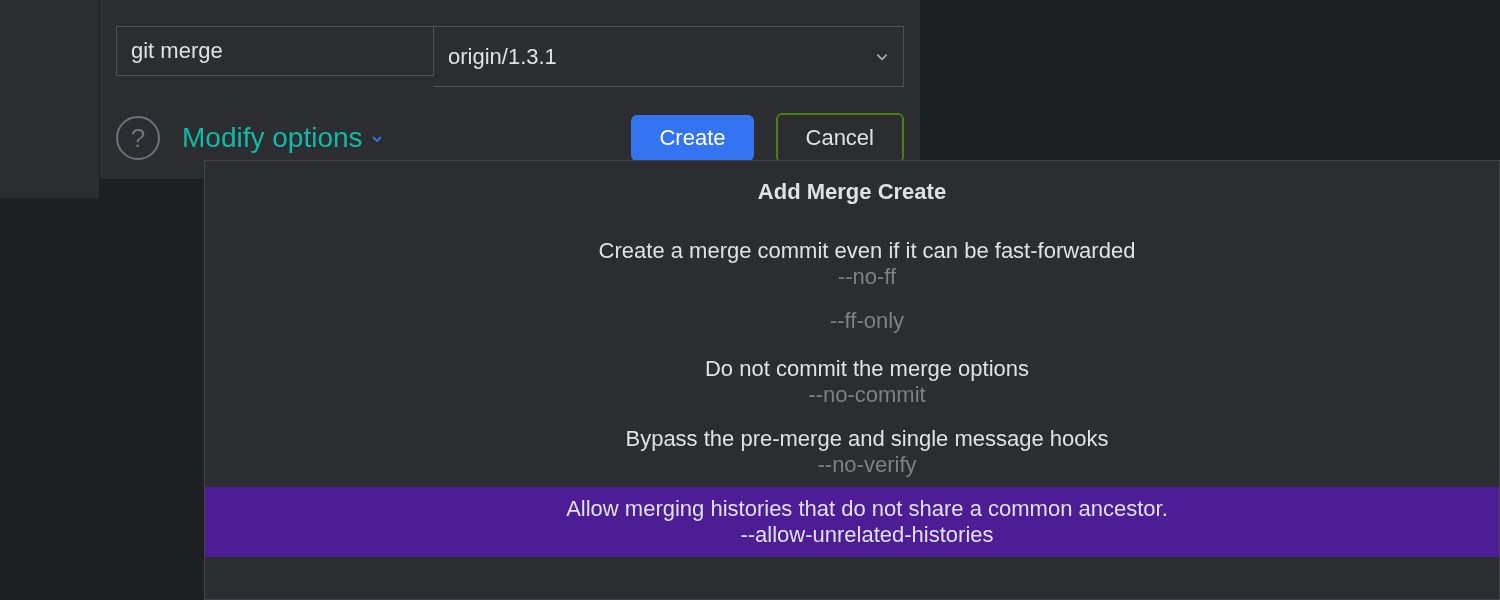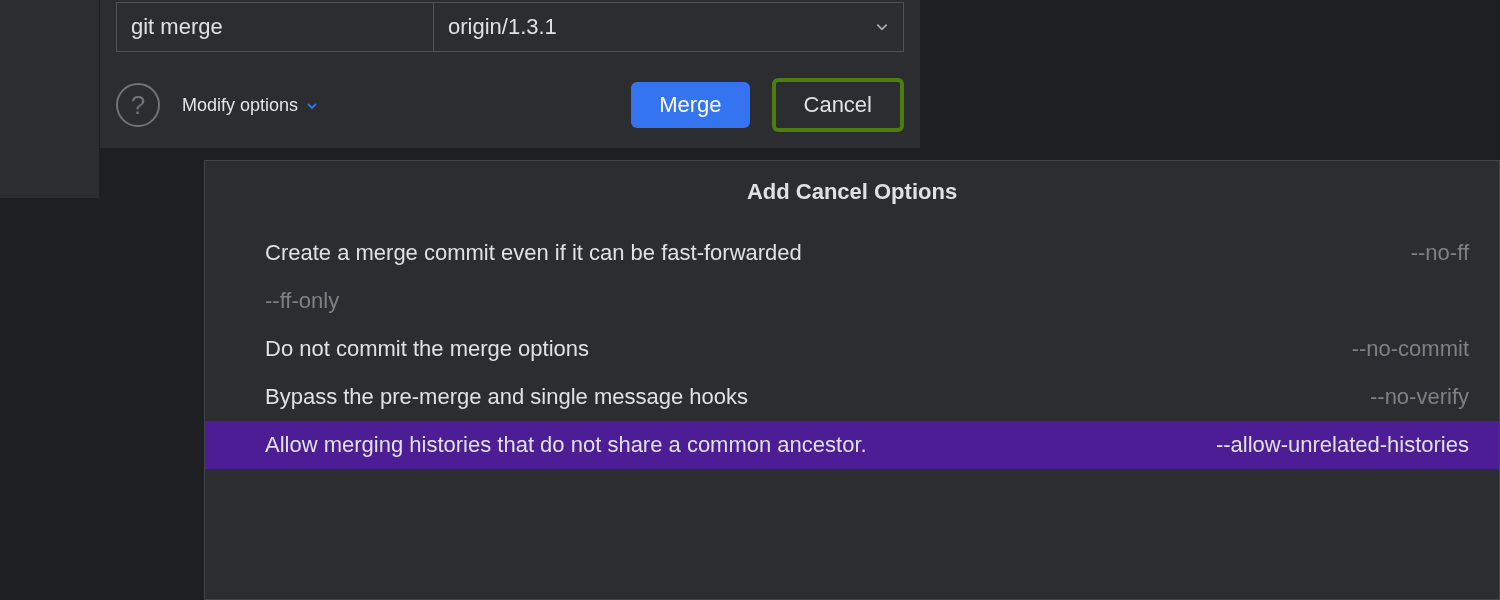--- a/index.html
+++ b/index.html
@@ -28,21 +28,21 @@
       background: #2b2d30;
       border-right: 1px solid #1e1f22;
     }
 
     .dialog {
       position: absolute;
       left: 100px;
       top: 0;
       width: 820px;
       background: #2b2d30;
-      padding: 2px 16px 16px 16px;
+      padding: 26px 16px 16px 16px;
     }
 
     .input-row {
       display: flex;
       gap: 0;
       margin-bottom: 26px;
     }
 
     .command-input {
       flex: 0 0 200px;
@@ -51,21 +51,21 @@
       border: 1px solid #4e5157;
       color: #dfe1e5;
       font-size: 22px;
       padding: 0 14px;
       font-family: inherit;
       outline: none;
     }
 
     .branch-select {
       flex: 1;
-      height: 50px;
+      height: 61px;
       background: transparent;
       border: 1px solid #4e5157;
       border-left: none;
       color: #dfe1e5;
       font-size: 22px;
       padding: 0 14px;
       display: flex;
       align-items: center;
       justify-content: space-between;
       cursor: pointer;
@@ -92,22 +92,22 @@
       border-radius: 50%;
       display: flex;
       align-items: center;
       justify-content: center;
       color: #6f737a;
       font-size: 26px;
       cursor: pointer;
     }
 
     .modify-link {
-      color: #e5e5e5;
-      font-size: 18px;
+      color: #14b8a6;
+      font-size: 28px;
       display: flex;
       align-items: center;
       gap: 8px;
       cursor: pointer;
       flex: 1;
     }
 
     .small-chevron {
       width: 12px;
       height: 12px;
@@ -121,21 +121,21 @@
       font-size: 22px;
       padding: 10px 28px;
       border-radius: 6px;
       cursor: pointer;
       font-family: inherit;
     }
 
     .btn-secondary {
       background: transparent;
       color: #dfe1e5;
-      border: 4px solid #4d7c0f;
+      border: 2px solid #4d7c0f;
       font-size: 22px;
       padding: 10px 28px;
       border-radius: 6px;
       cursor: pointer;
       font-family: inherit;
     }
 
     .dropdown-panel {
       position: absolute;
       left: 204px;
@@ -156,20 +156,21 @@
     }
 
     .option-row {
       display: flex;
       align-items: center;
       justify-content: space-between;
       padding: 9px 30px 9px 60px;
       font-size: 22px;
       cursor: pointer;
       min-height: 48px;
+      flex-direction: column;
     }
 
     .option-row.highlighted {
       background: #4c1d95;
     }
 
     .option-desc {
       color: #dfe1e5;
     }
 
@@ -204,27 +205,27 @@
       <span>?</span>
     </div>
     <div class="modify-link">
       <span>Modify options</span>
       <span class="small-chevron">
         <svg viewBox="0 0 12 12" width="14" height="14">
             <path d="M2 4 L6 8 L10 4" stroke="#3574f0" stroke-width="1.8" fill="none"></path>
           </svg>
       </span>
     </div>
-    <button class="btn-primary">Merge</button>
+    <button class="btn-primary">Create</button>
     <button class="btn-secondary">Cancel</button>
   </div>
 </div>
 
 <div class="dropdown-panel">
-  <div class="panel-title">Add Cancel Options</div>
+  <div class="panel-title">Add Merge Create</div>
   <div id="options-container">
       <div class="option-row">
         <span class="option-desc">Create a merge commit even if it can be fast-forwarded</span>
         <span class="option-flag">--no-ff</span>
       </div>
       <div class="option-row">
         <span class="option-flag">--ff-only</span>
       </div>
       <div class="option-row">
         <span class="option-desc">Do not commit the merge options</span>

